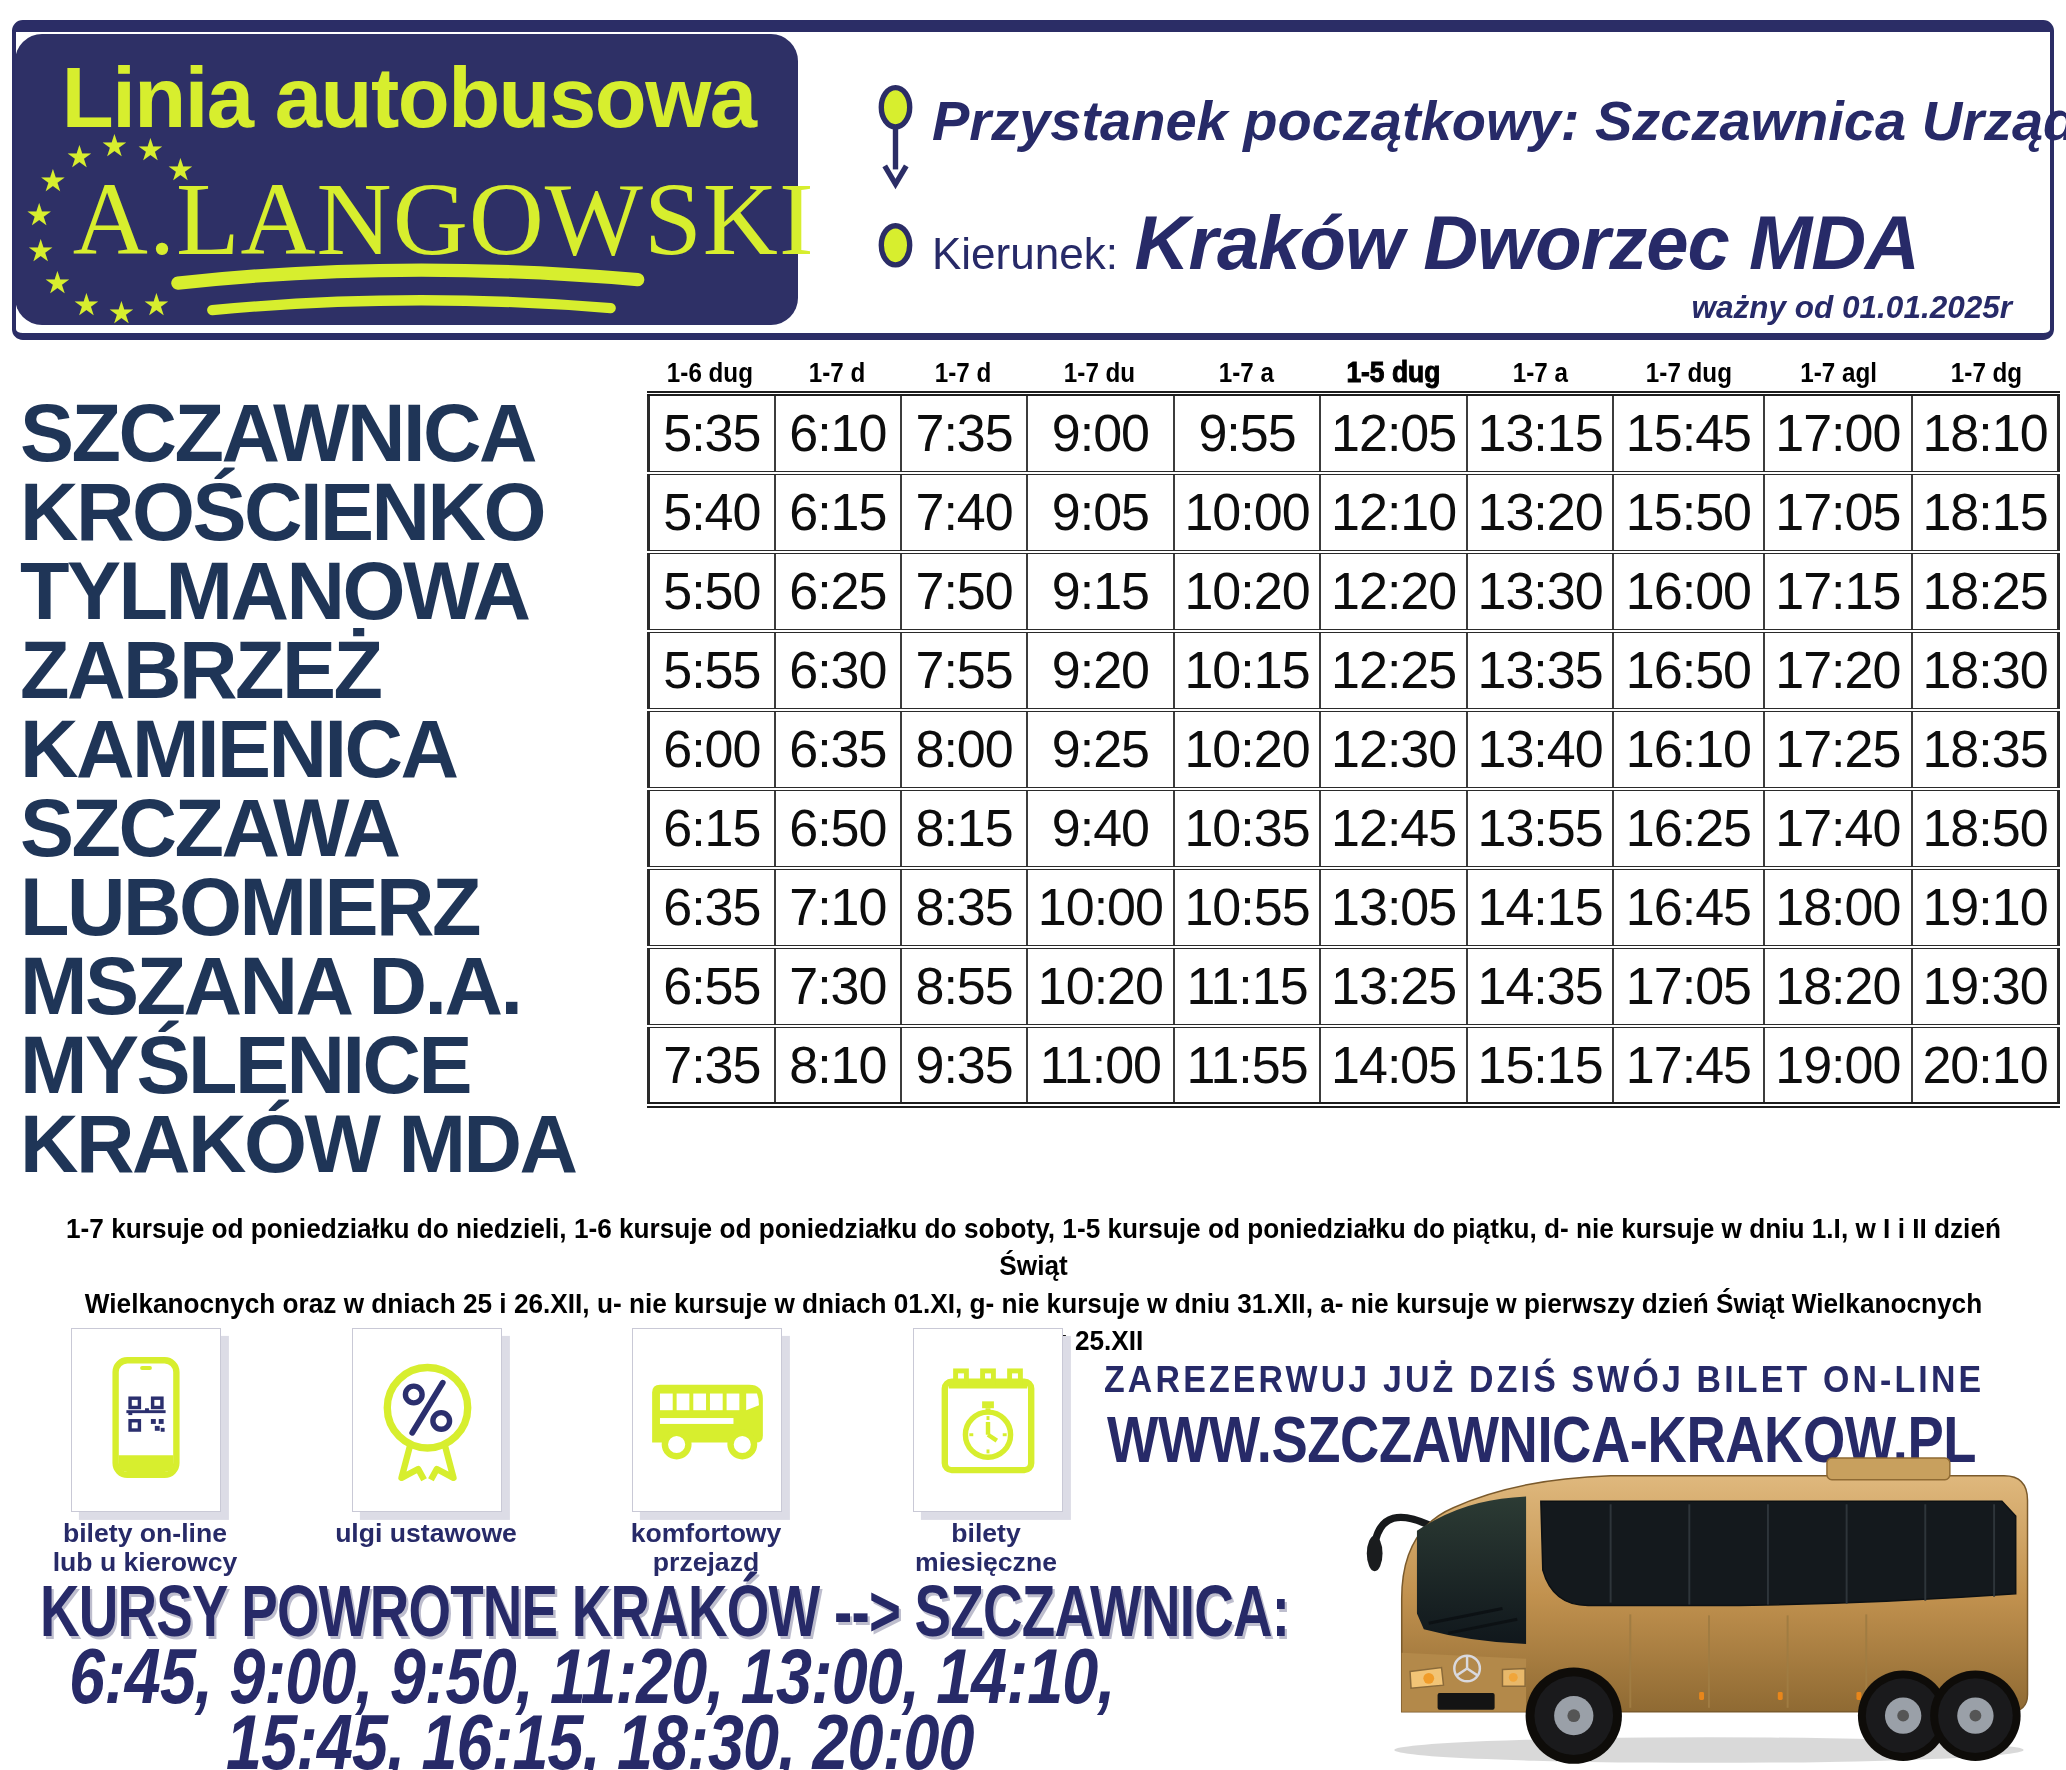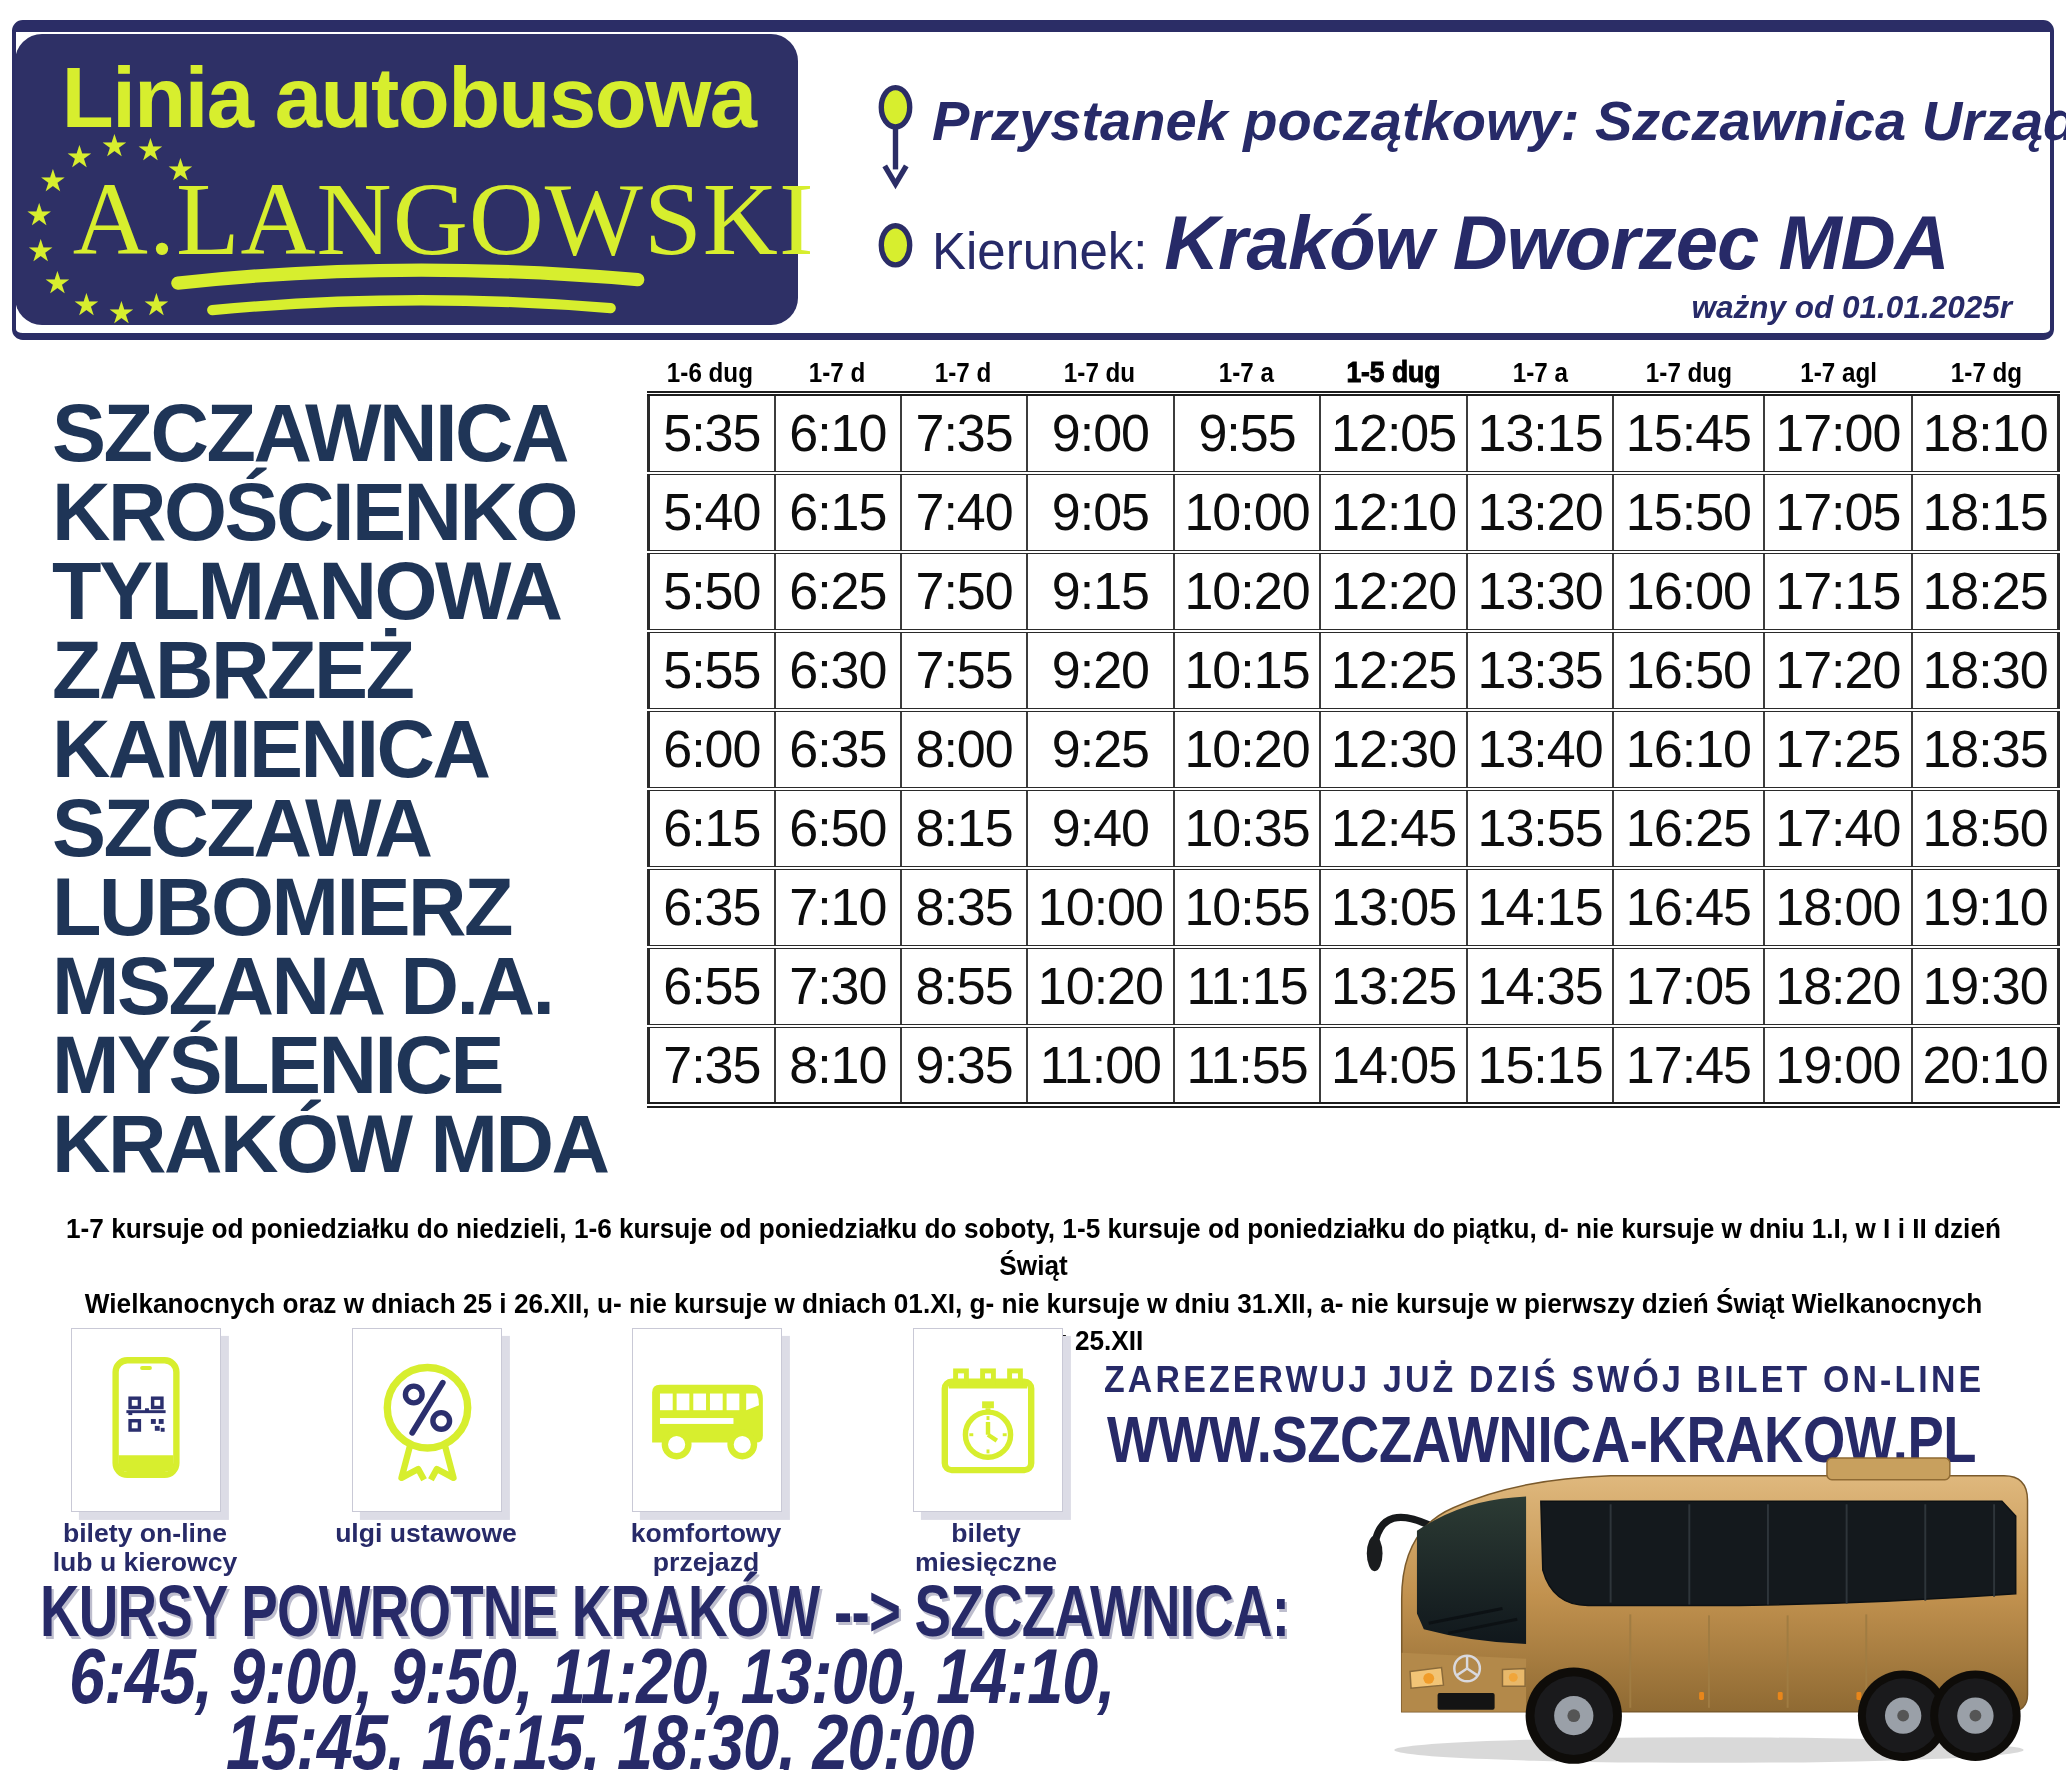--- a/index.html
+++ b/index.html
@@ -19,40 +19,40 @@
   .logo-line1{position:absolute;left:47px;top:14.8px;font-size:85px;font-weight:bold;
     color:var(--chart);letter-spacing:-1.5px;white-space:nowrap;}
   .logo-line2{position:absolute;left:58px;top:125px;font-family:"Liberation Serif",serif;
     font-size:104px;color:var(--chart);letter-spacing:1px;white-space:nowrap;}
   .star{position:absolute;font-size:30.5px;color:var(--chart);line-height:1;}
   .logo-swoosh{position:absolute;left:153px;top:222px;}
 
   .route-line1{left:932px;top:88px;font-size:56px;font-weight:bold;font-style:italic;
     color:var(--navy2);white-space:nowrap;}
   .route-line2{left:932px;top:199px;white-space:nowrap;display:flex;align-items:baseline;gap:16.7px;}
-  .route-line2 .kier{font-size:51px;color:var(--navy2);}
+  .route-line2 .kier{font-size:44px;color:var(--navy2);}
   .route-line2 .dir{font-size:76px;font-weight:bold;font-style:italic;color:var(--navy2);
     letter-spacing:-1px;}
   .valid-from{right:54px;top:289px;font-size:31.5px;font-weight:bold;font-style:italic;
     color:var(--navy2);}
 
   
   .col-headers{left:647px;top:353px;width:1413px;height:36px;display:flex;align-items:flex-end;}
   .col-head{text-align:center;font-weight:bold;font-size:27.5px;color:#000;white-space:nowrap;}
   .col-head span{display:inline-block;transform:scaleX(0.88);}
   .col-head.strong{font-size:30px;margin-top:22px;}
   .col-head.strong span{-webkit-text-stroke:1px #000;}
   table.grid{left:647px;top:391px;width:1413px;position:absolute;border-collapse:collapse;
     table-layout:fixed;border:3.9px solid var(--grid);border-top:5.9px double #1d1d1d;
     border-bottom:6.9px double #1d1d1d;}
   table.grid tr{height:79px;}
   table.grid td{border-left:2px solid #3c3c3c;border-right:2px solid #3c3c3c;
     border-bottom:4.4px double var(--grid);text-align:center;vertical-align:middle;
     font-size:52px;font-weight:400;color:#0d0d0d;letter-spacing:-1px;padding:0;}
-  .stops{left:52px;top:394px;width:612px;}
+  .stops{left:20px;top:394px;width:612px;}
   .stop-name{height:79px;line-height:79px;font-size:81px;font-weight:bold;
     color:var(--stop);letter-spacing:-2.5px;white-space:nowrap;}
 
   
   .legend{left:24.6px;top:1211px;width:2017px;text-align:center;color:#000;
     font-size:27px;font-weight:bold;line-height:1.38;transform:scaleX(0.97);}
 
   
   .card{top:1328px;width:148px;height:182px;background:#fff;border:1px solid #c9c9d6;
     box-shadow:7.9px 7.9px 0 #dcdce6;display:flex;align-items:center;justify-content:center;}

